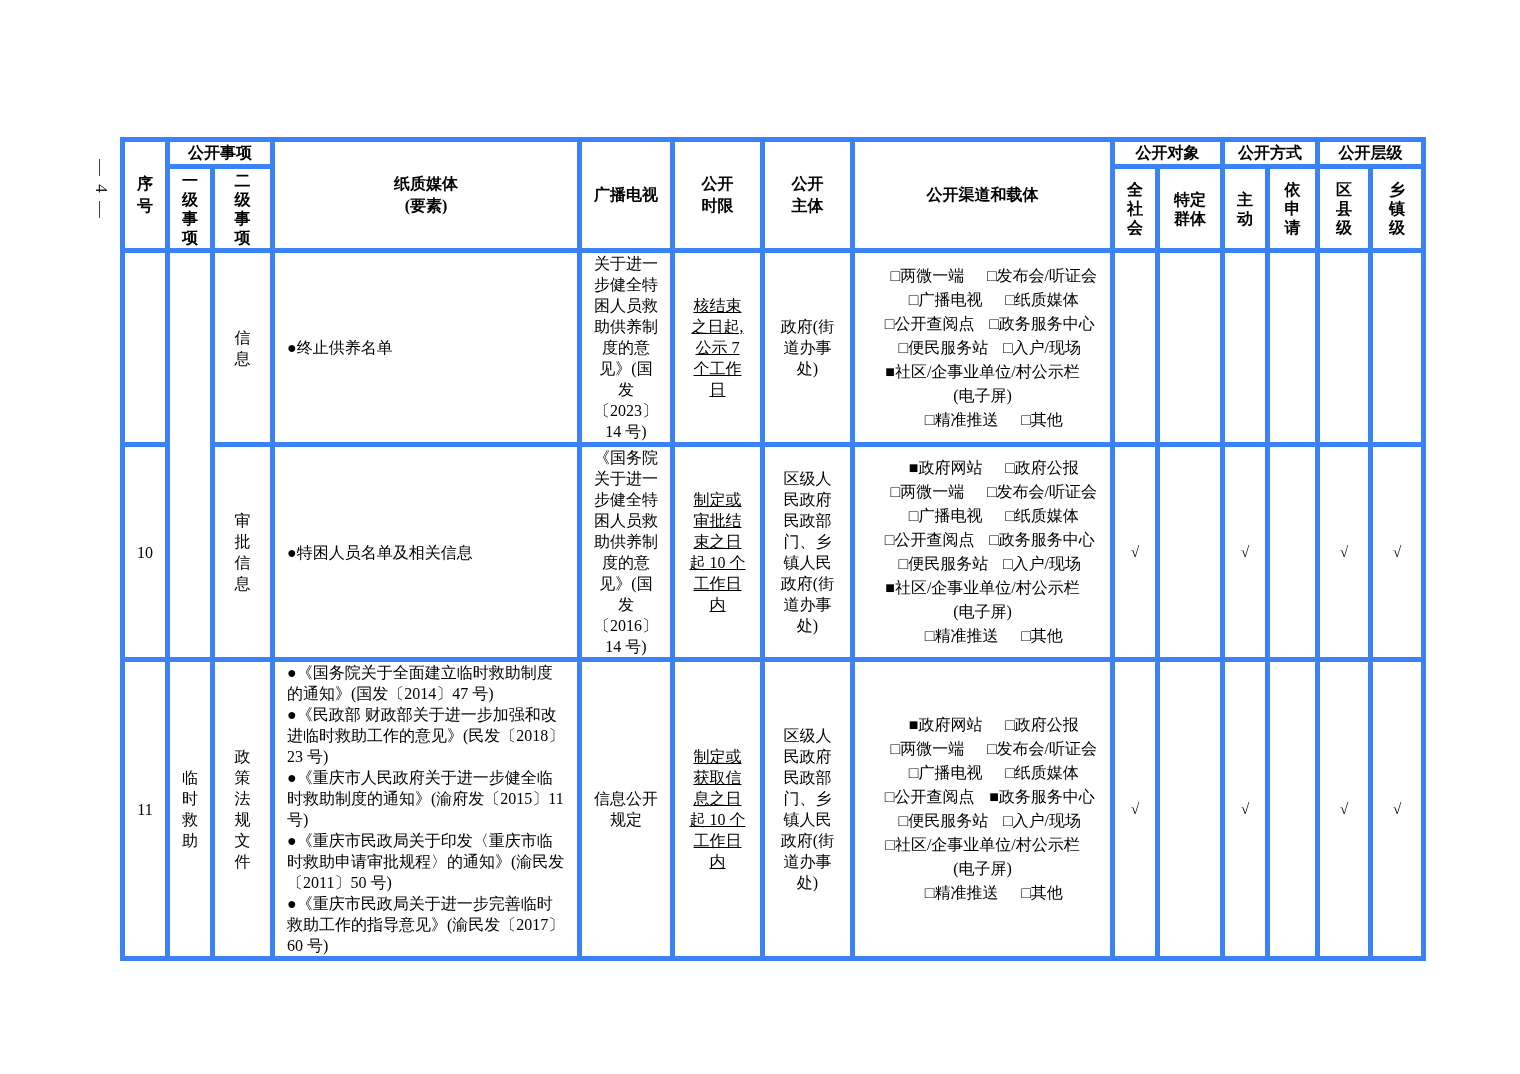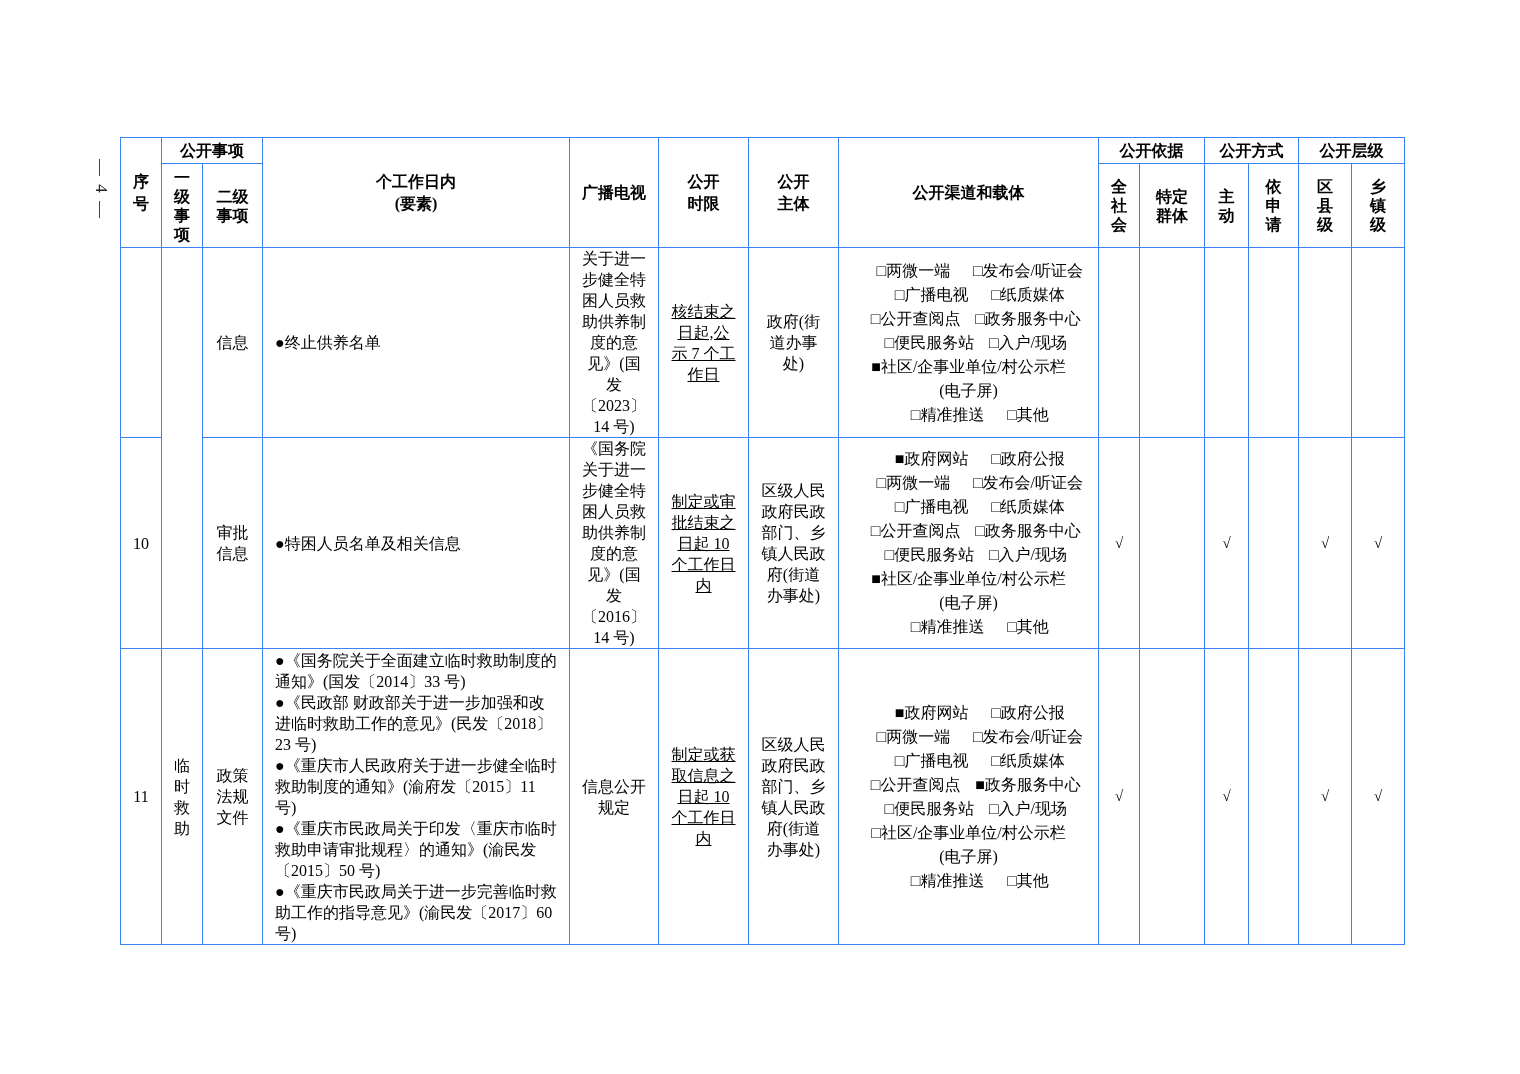--- a/index.html
+++ b/index.html
@@ -18,21 +18,21 @@
     display: flex; align-items: center; justify-content: center;
     color: #222;
   }
 
   table.disclosure {
     position: absolute; left: 120px; top: 137px;
     border-collapse: collapse; table-layout: fixed;
     font-size: 16px;
   }
   table.disclosure td {
-    border: 1px solid #3b82f6;
+    border: 5px solid #3b82f6;
     padding: 0 12px;
     text-align: center;
     vertical-align: middle;
     line-height: 21px;
     white-space: pre-line;
     overflow: hidden;
   }
   tr.h1 td, tr.h2 td { font-weight: bold; }
   tr.h1 td { line-height: 22px; }
   tr.h2 td { line-height: 19px; }
@@ -82,29 +82,29 @@
         <col style="width:50px">
       <col style="width:53px">
         <col style="width:53px">
     </colgroup>
 
     <tbody>
         <tr class="h1" style="height:26px">
       <td rowspan="2">序
 号</td>
       <td colspan="2">公开事项</td>
-      <td rowspan="2">个工作日内
+      <td rowspan="2">纸质媒体
 (要素)</td>
       <td rowspan="2">广播电视</td>
       <td rowspan="2">公开
 时限</td>
       <td rowspan="2">公开
 主体</td>
       <td rowspan="2">公开渠道和载体</td>
-      <td colspan="2">公开依据</td>
+      <td colspan="2">公开对象</td>
       <td colspan="2">公开方式</td>
       <td colspan="2">公开层级</td>
     </tr>
 
     <tr class="h2" style="height:84px">
       <td>一
 级
 事
 项</td>
       <td>二级
@@ -161,21 +161,21 @@
 
     <tr style="height:296px">
       <td>11</td>
       <td class="stack-lg">临
 时
 救
 助</td>
       <td class="stack-md">政策
 法规
 文件</td>
-      <td class="cell-content"><div class="bullet-item">●《国务院关于全面建立临时救助制度的通知》(国发〔2014〕33 号)</div><div class="bullet-item">●《民政部 财政部关于进一步加强和改进临时救助工作的意见》(民发〔2018〕23 号)</div><div class="bullet-item">●《重庆市人民政府关于进一步健全临时救助制度的通知》(渝府发〔2015〕11 号)</div><div class="bullet-item">●《重庆市民政局关于印发〈重庆市临时救助申请审批规程〉的通知》(渝民发〔2015〕50 号)</div><div class="bullet-item">●《重庆市民政局关于进一步完善临时救助工作的指导意见》(渝民发〔2017〕60 号)</div></td>
+      <td class="cell-content"><div class="bullet-item">●《国务院关于全面建立临时救助制度的通知》(国发〔2014〕47 号)</div><div class="bullet-item">●《民政部 财政部关于进一步加强和改进临时救助工作的意见》(民发〔2018〕23 号)</div><div class="bullet-item">●《重庆市人民政府关于进一步健全临时救助制度的通知》(渝府发〔2015〕11 号)</div><div class="bullet-item">●《重庆市民政局关于印发〈重庆市临时救助申请审批规程〉的通知》(渝民发〔2011〕50 号)</div><div class="bullet-item">●《重庆市民政局关于进一步完善临时救助工作的指导意见》(渝民发〔2017〕60 号)</div></td>
       <td class="cell-yiju">信息公开规定</td>
       <td class="cell-shixian">制定或获取信息之日起 10 个工作日内</td>
       <td class="cell-zhuti">区级人民政府民政部门、乡镇人民政府(街道办事处)</td>
       <td class="cell-channels"><div class="ch-line"><span class="ch-left">■政府网站</span><span class="ch-right">□政府公报</span></div><div class="ch-line"><span class="ch-left">□两微一端</span><span class="ch-right">□发布会/听证会</span></div><div class="ch-line"><span class="ch-left">□广播电视</span><span class="ch-right">□纸质媒体</span></div><div class="ch-line"><span class="ch-left">□公开查阅点</span><span class="ch-right">■政务服务中心</span></div><div class="ch-line"><span class="ch-left">□便民服务站</span><span class="ch-right">□入户/现场</span></div><div class="ch-line"><span class="ch-full">□社区/企事业单位/村公示栏</span></div><div class="ch-line"><span class="ch-full">(电子屏)</span></div><div class="ch-line"><span class="ch-left">□精准推送</span><span class="ch-right">□其他</span></div></td>
       <td class="cell-check">√</td>
       <td class="cell-check"></td>
       <td class="cell-check">√</td>
       <td class="cell-check"></td>
       <td class="cell-check">√</td>
       <td class="cell-check">√</td>

